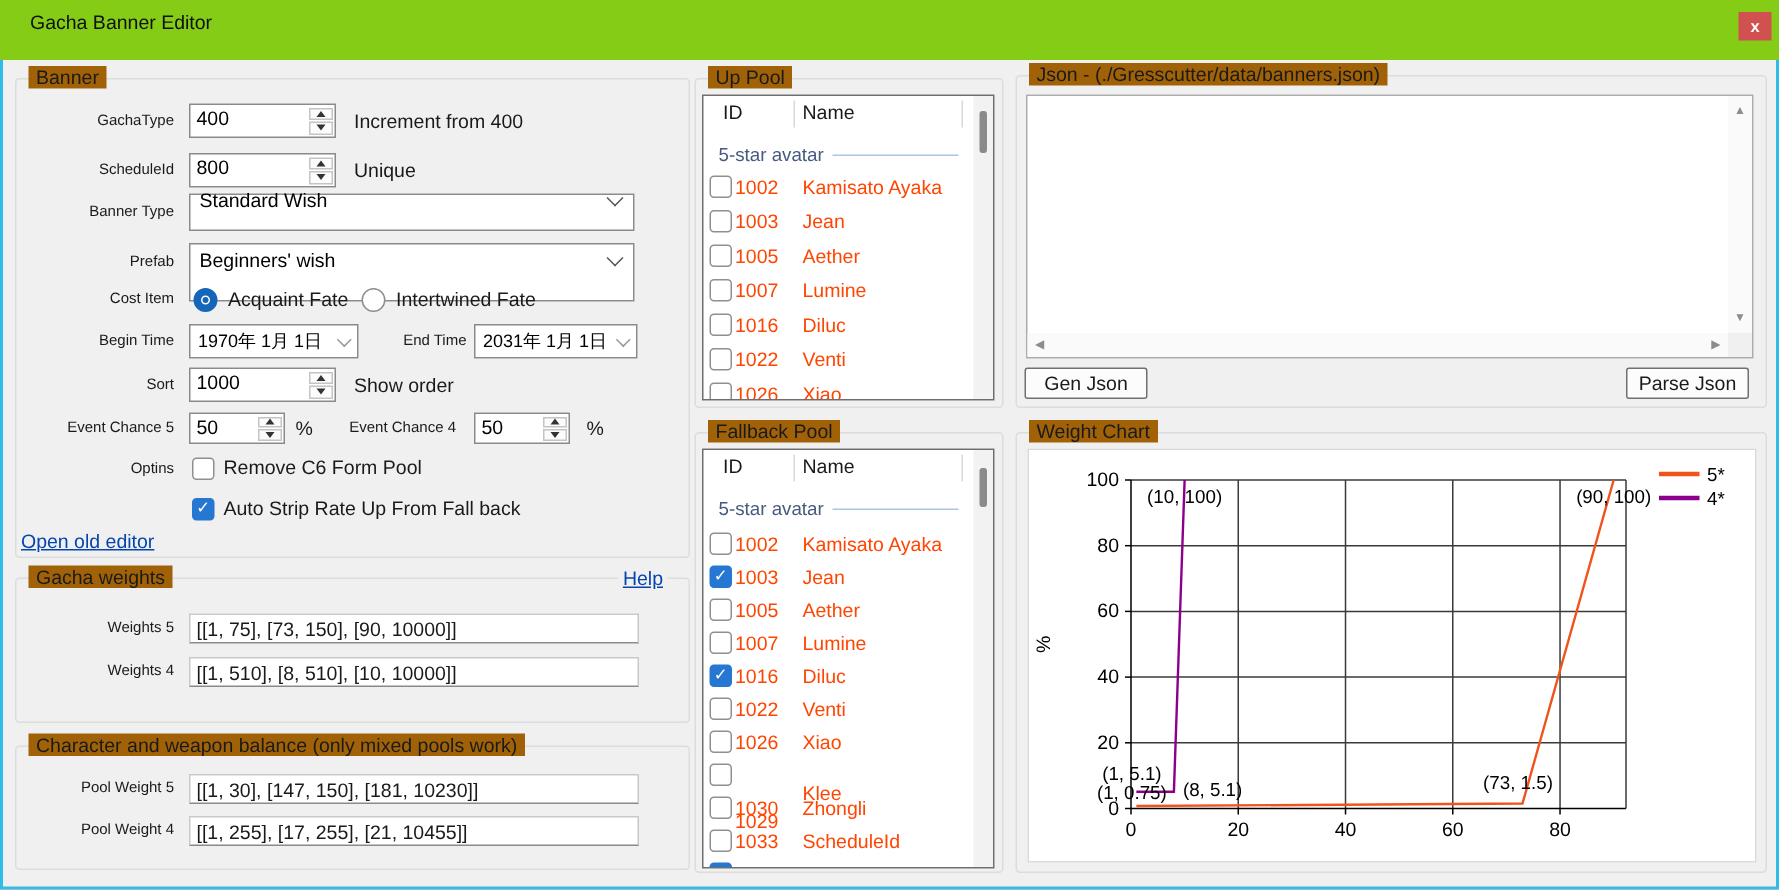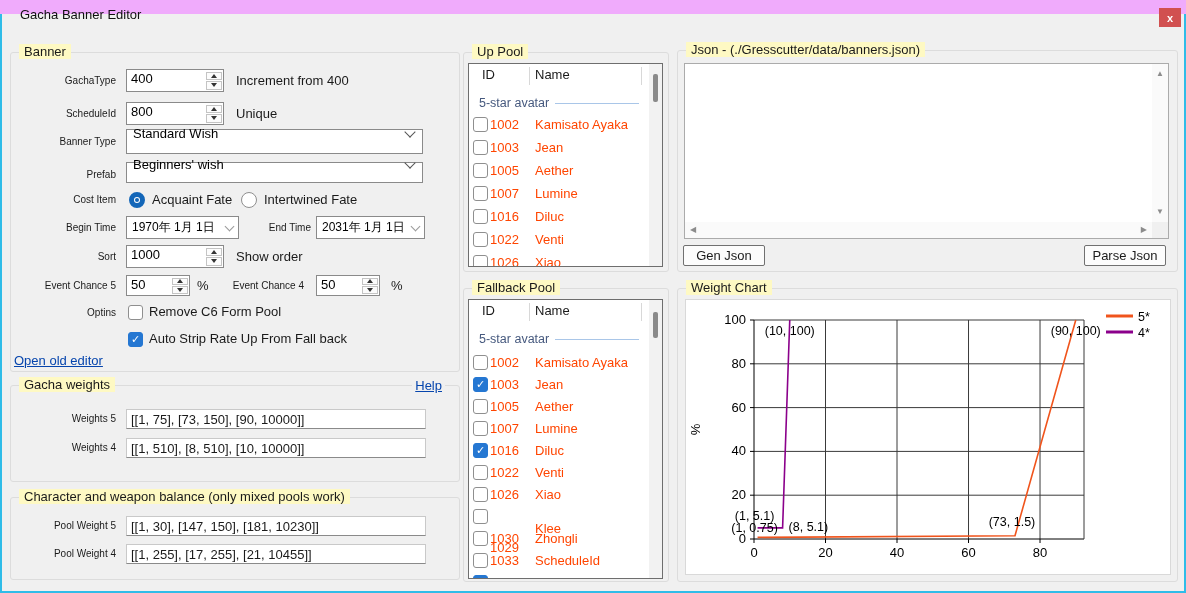--- a/index.html
+++ b/index.html
@@ -1,24 +1,24 @@
 <!DOCTYPE html>
 <html><head>
 <meta charset="utf-8">
 <style>
   html,body{margin:0;padding:0}
   body{font-family:"Liberation Sans",sans-serif;background:#777}
   #window{position:relative;width:1186px;height:593px;background:#F0F0F0;overflow:hidden;
           box-shadow:inset 0 0 0 2px #2FBCE8}
-  .titlebar{position:absolute;left:0;top:0;width:100%;height:14px;background:#f0abfc}
+  .titlebar{position:absolute;left:0;top:0;width:100%;height:40px;background:#84cc16}
   .title-text{position:absolute;left:20px;top:0;line-height:30px;font-size:13px;color:#101010}
   .close-btn{position:absolute;left:1159px;top:8px;width:22px;height:19px;background:#D15050;color:#fff;
              font-size:11px;font-weight:bold;display:flex;align-items:center;justify-content:center;cursor:pointer}
   .group{position:absolute;border:1px solid #DCDCDC;border-radius:3px}
-  .glabel{position:absolute;top:-9px;left:8px;background:#fef9c3;padding:0 5px;font-size:13px;color:#1a1a1a;white-space:nowrap}
+  .glabel{position:absolute;top:-9px;left:8px;background:#a16207;padding:0 5px;font-size:13px;color:#1a1a1a;white-space:nowrap}
   .flabel{position:absolute;font-size:10px;color:#1a1a1a;text-align:right;white-space:nowrap}
   .hint{position:absolute;font-size:13px;color:#1a1a1a;white-space:nowrap}
   .spinner{position:absolute;background:#fff;border:1px solid #8A8A8A;box-sizing:border-box;display:flex}
   .spinner .val{flex:1;font-size:13px;padding:1px 4px;overflow:hidden}
   .spin-col{width:16px;display:flex;flex-direction:column;padding:1px}
   .spin-btn{flex:1;margin:0.5px 0;border:1px solid #C4C4C4;background:#FCFCFC;display:flex;align-items:center;justify-content:center}
   .tri-up{width:0;height:0;border-left:3px solid transparent;border-right:3px solid transparent;border-bottom:4px solid #333}
   .tri-dn{width:0;height:0;border-left:3px solid transparent;border-right:3px solid transparent;border-top:4px solid #333}
   .combo{position:absolute;background:#fff;border:1px solid #8A8A8A;box-sizing:border-box;font-size:13px;
          display:flex;align-items:center;padding:0 8px 16px 6px;justify-content:space-between}
@@ -83,21 +83,21 @@
     </div>
     <div class="hint" style="left:225px;top:49px;line-height:23px">Unique</div>
 
     <div class="flabel" style="left:0;top:76px;width:105px;line-height:25px">Banner Type</div>
     <div class="combo" style="left:115px;top:76px;width:297px;height:25px">
       <span>Standard Wish</span>
       <span class="chev"></span>
     </div>
 
     <div class="flabel" style="left:0;top:109px;width:105px;line-height:25px">Prefab</div>
-    <div class="combo" style="left:115px;top:109px;width:297px;height:21px">
+    <div class="combo" style="left:115px;top:109px;width:297px;height:39px">
       <span>Beginners' wish</span>
       <span class="chev"></span>
     </div>
 
     <div class="flabel" style="left:0;top:139px;width:105px;line-height:16px">Cost Item</div>
     <div class="radio sel" style="left:118px;top:139px"></div>
     <div class="hint" style="left:141px;top:139px;line-height:16px">Acquaint Fate</div>
     <div class="radio unsel" style="left:230px;top:139px"></div>
     <div class="hint" style="left:253px;top:139px;line-height:16px">Intertwined Fate</div>
 

